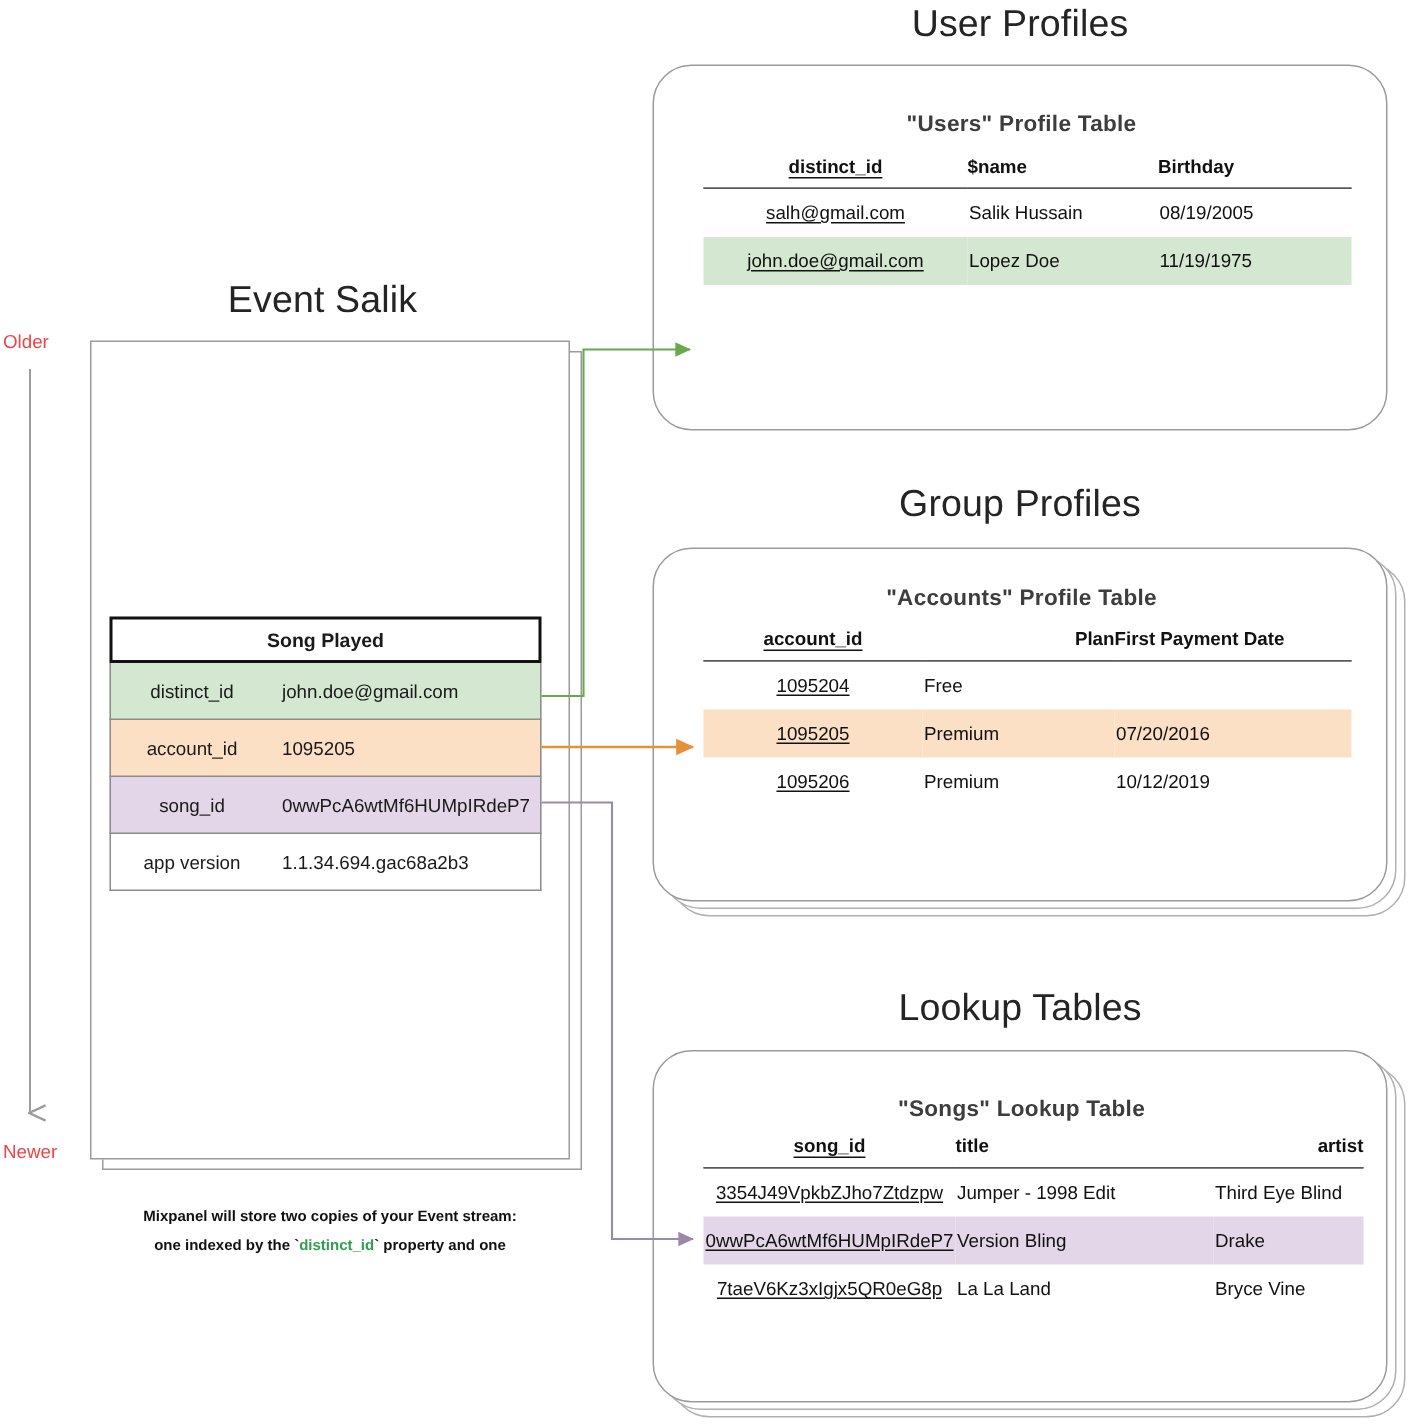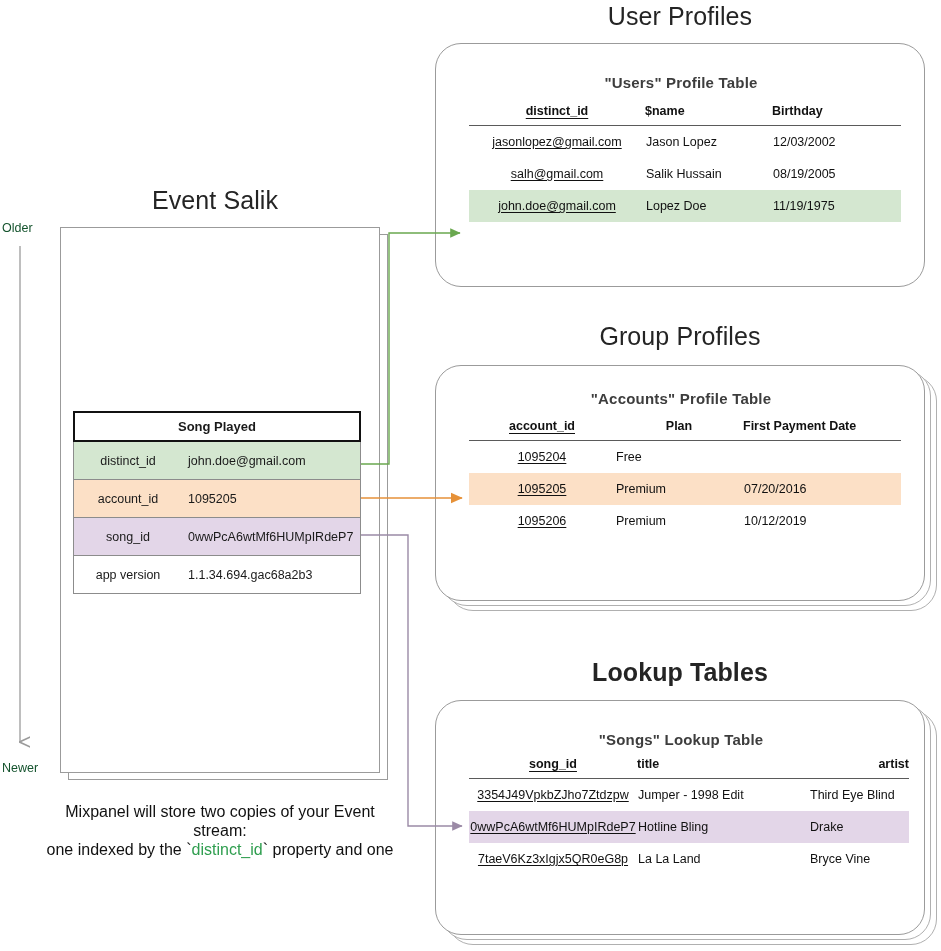--- a/index.html
+++ b/index.html
@@ -120,42 +120,43 @@
   .ev-row .k{width:108px;text-align:center;flex:none;}
   .ev-row .v{padding-left:6px;}
   .ev-row.green{background:#d4e7d0;}
   .ev-row.orange{background:#fce0c6;}
   .ev-row.purple{background:#e3d6e8;}
 
   
   .caption{
     position:absolute;
     text-align:center;
-    font-size:16px;
+    font-size:10px;
     line-height:19px;
     color:#111;
+    font-weight:bold;
   }
   .code-green{color:#2f9e4f;}
   .code-orange{color:#f0941e;}
 
   
   .tl-label{
-    position:absolute;font-size:12.5px;color:#14532d;
+    position:absolute;font-size:12.5px;color:#ef4444;
   }
 
   svg.overlay{position:absolute;left:0;top:0;width:941px;height:951px;
     pointer-events:none;z-index:6;}
 </style>
 </head>
 <body>
 
 <div class="section-title abs" style="left:85px;top:186px;width:260px;">Event Salik</div>
 <div class="section-title abs" style="left:550px;top:2px;width:260px;">User Profiles</div>
 <div class="section-title abs" style="left:550px;top:322px;width:260px;">Group Profiles</div>
-<div class="section-title abs" style="left:550px;top:658px;width:260px;font-weight:bold;">Lookup Tables</div>
+<div class="section-title abs" style="left:550px;top:658px;width:260px;">Lookup Tables</div>
 
 <div class="tl-label" style="left:2px;top:221px;">Older</div>
 <div class="tl-label" style="left:2px;top:761px;">Newer</div>
 
 <div class="es-frame" style="left:68px;top:234px;width:320px;height:546px;z-index:0;"></div>
 <div class="es-frame" style="left:60px;top:227px;width:320px;height:546px;z-index:1;"></div>
 
 <div id="event-list" style="z-index:2;">
     <div class="ev f20" style="left: 73px; top: 247px; width: 288px; height: 34px;">
       <span>Song Played</span>
@@ -220,25 +221,20 @@
       </colgroup>
     <thead>
         <tr id="users-head">
           <th style="text-align: center;"><span class="u">distinct_id</span></th>
           <th style="text-align: left;"><span>$name</span></th>
           <th style="text-align: left;"><span>Birthday</span></th>
         </tr>
       </thead>
     <tbody id="users-body">
         <tr>
-          <td class="col-key"><span>jasonlopez@gmail.com</span></td>
-          <td class="col-plain">Jason Lopez</td>
-          <td class="col-plain">12/03/2002</td>
-        </tr>
-        <tr>
           <td class="col-key"><span>salh@gmail.com</span></td>
           <td class="col-plain">Salik Hussain</td>
           <td class="col-plain">08/19/2005</td>
         </tr>
         <tr class="hl-green">
           <td class="col-key"><span>john.doe@gmail.com</span></td>
           <td class="col-plain">Lopez Doe</td>
           <td class="col-plain">11/19/1975</td>
         </tr>
       </tbody>
@@ -251,21 +247,21 @@
   <div class="tbl-title abs" style="left:0;top:24px;width:490px;">"Accounts" Profile Table</div>
   <table class="ptbl" style="position:absolute;left:33px;top:53px;width:432px;">
     <colgroup>
         <col style="width:146px">
         <col style="width:128px">
         <col style="width:158px">
       </colgroup>
     <thead>
         <tr id="accounts-head">
           <th style="text-align: center;"><span class="u">account_id</span></th>
-          <th style="text-align: center;"><span>Plan</span></th>
+          <th style="text-align: right;"><span>Plan</span></th>
           <th style="text-align: left;"><span>First Payment Date</span></th>
         </tr>
       </thead>
     <tbody id="accounts-body">
         <tr>
           <td class="col-key"><span>1095204</span></td>
           <td class="col-plain">Free</td>
           <td class="col-plain"></td>
         </tr>
         <tr class="hl-orange">
@@ -300,21 +296,21 @@
         </tr>
       </thead>
     <tbody id="songs-body">
         <tr>
           <td class="col-key"><span>3354J49VpkbZJho7Ztdzpw</span></td>
           <td class="col-plain">Jumper - 1998 Edit</td>
           <td class="col-plain">Third Eye Blind</td>
         </tr>
         <tr class="hl-purple">
           <td class="col-key"><span>0wwPcA6wtMf6HUMpIRdeP7</span></td>
-          <td class="col-plain">Hotline Bling</td>
+          <td class="col-plain">Version Bling</td>
           <td class="col-plain">Drake</td>
         </tr>
         <tr>
           <td class="col-key"><span>7taeV6Kz3xIgjx5QR0eG8p</span></td>
           <td class="col-plain">La La Land</td>
           <td class="col-plain">Bryce Vine</td>
         </tr>
       </tbody>
   </table>
 </div>

